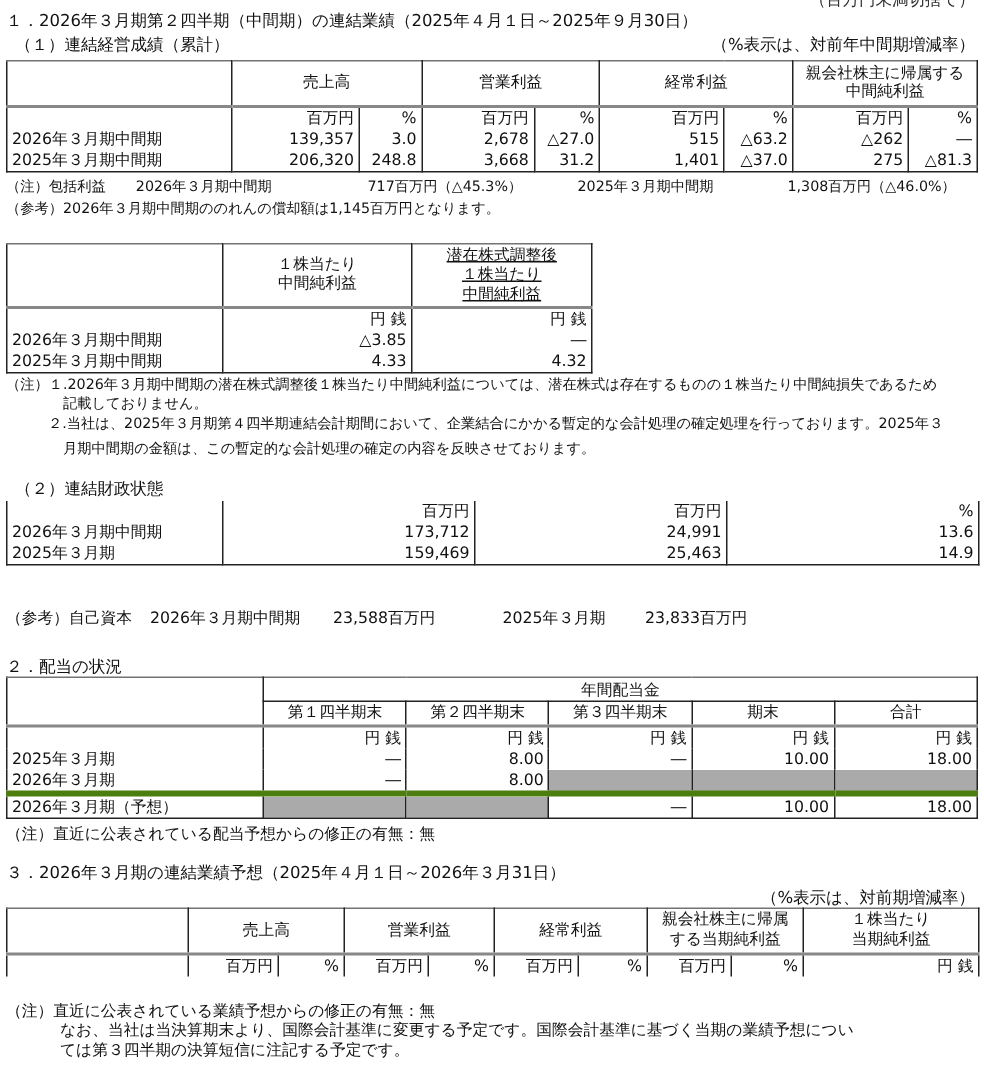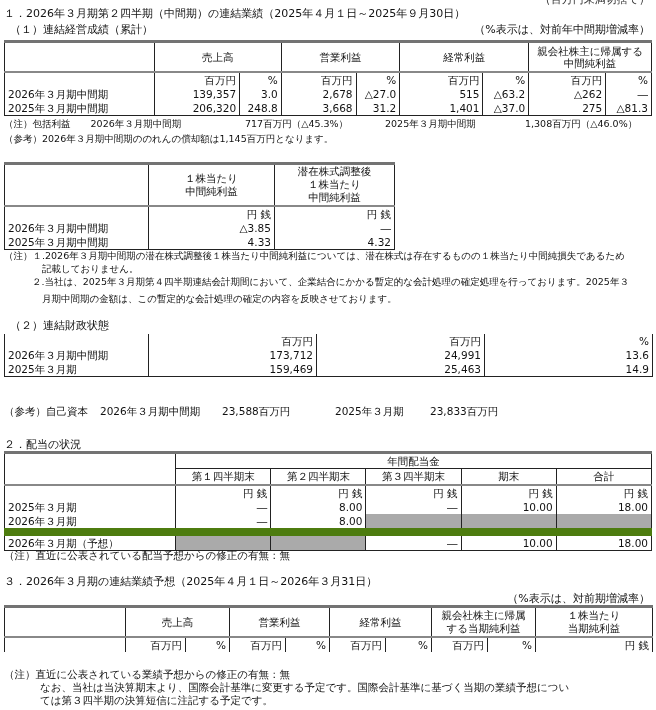--- a/index.html
+++ b/index.html
@@ -6,26 +6,26 @@
   html, body { width: 656px; height: 710px; background: #ffffff; overflow: hidden; }
   body { font-family: "DejaVu Sans", "Liberation Sans", sans-serif; font-size: 10.5px; color: #111; position: relative; }
   .abs { position: absolute; white-space: nowrap; }
   .clip-top { position: absolute; right: 6px; top: -8px; font-size: 11px; color: #333; }
   table { border-collapse: collapse; position: absolute; table-layout: fixed; }
   td { padding: 0 3px; height: 14px; line-height: 14px; font-size: 10.5px; white-space: nowrap; overflow: hidden; }
   .hdr td { text-align: center; }
   .r { text-align: right; }
   .c { text-align: center; }
   .l { text-align: left; }
-  .bt { border-top: 3px solid #737373; }
+  .bt { border-top: 1px solid #737373; }
   .bb { border-bottom: 1px solid #222; }
   .bl { border-left: 1px solid #222; }
   .br { border-right: 1px solid #222; }
   .bbg { border-bottom: 2px solid #888; }
-  .bbgt { border-top: 8px solid #4d7c0f; }
+  .bbgt { border-top: 4px solid #4d7c0f; }
   .gray { background: #aaaaaa; }
   .note { font-size: 10.5px; line-height: 13px; }
   .small { font-size: 9.5px; }
 </style>
 </head>
 <body>
 
 <div class="clip-top">（百万円未満切捨て）</div>
 
 <div class="abs" style="left:4px;top:6px;font-size:11px;">１．2026年３月期第２四半期（中間期）の連結業績（2025年４月１日～2025年９月30日）</div>
@@ -107,21 +107,21 @@
       <col style="width:126px">
       <col style="width:120px">
     </colgroup>
   <tbody>
       <tr class="hdr">
     <td class="bt bl br bbg" style="height:42px;"></td>
     <td class="bt br bbg" style="line-height:13px;">
       <div>１株当たり</div>
       <div>中間純利益</div>
     </td>
-    <td class="bt br bbg" style="line-height:13px;">
+    <td class="bt br bbg" style="line-height:13px;text-decoration:underline;">
       <div>潜在株式調整後</div>
       <div>１株当たり</div>
       <div>中間純利益</div>
     </td>
   </tr>
   <tr>
     <td class="bl br"></td>
     <td class="r br">円 銭</td>
     <td class="r br">円 銭</td>
   </tr>

